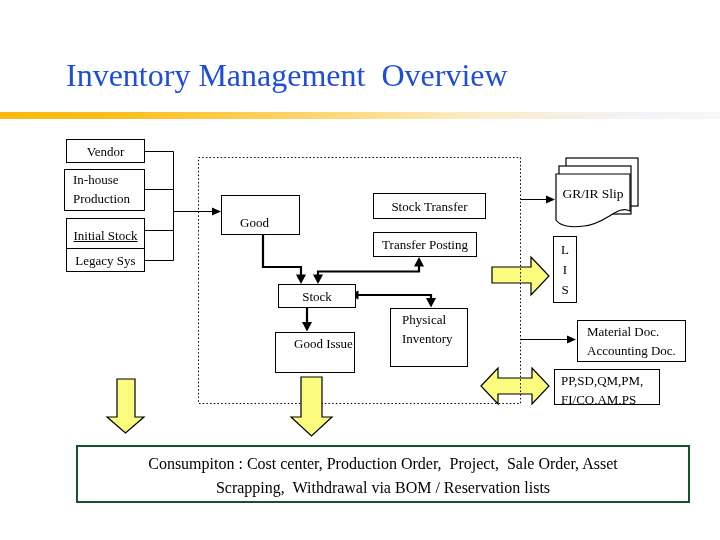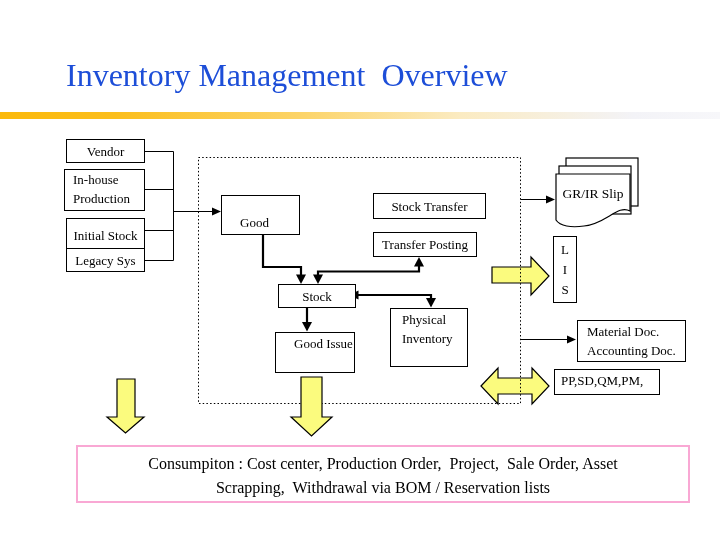--- a/index.html
+++ b/index.html
@@ -23,39 +23,39 @@
   svg.diagram-layer{position:absolute;left:0;top:0;z-index:1;}
 
   .node{
     border:1px solid #000;background:#fff;font-size:13px;line-height:19px;
     z-index:2;overflow:hidden;
   }
   .center{display:flex;align-items:center;justify-content:center;text-align:center;}
 
   .vendor-box{left:66px;top:139px;width:79px;height:24px;}
   .inhouse-box{left:64px;top:169px;width:81px;height:42px;padding:0 0 0 8px;}
-  .initial-box{left:66px;top:218px;width:79px;height:34px;}
+  .initial-box{left:66px;top:218px;width:79px;height:34px;text-decoration:underline;}
   .legacy-box{left:66px;top:248px;width:79px;height:24px;}
 
   .goodreceipt-box{left:221px;top:195px;width:79px;height:40px;padding:17px 0 0 18px;}
   .stocktransfer-box{left:373px;top:193px;width:113px;height:26px;}
   .transferposting-box{left:373px;top:232px;width:104px;height:25px;}
   .stock-box{left:278px;top:284px;width:78px;height:24px;}
   .physical-box{left:390px;top:308px;width:78px;height:59px;padding:1px 0 0 11px;}
   .goodissue-box{left:275px;top:332px;width:80px;height:41px;padding:1px 0 0 18px;}
 
   .lis-box{left:553px;top:236px;width:24px;height:67px;text-align:center;padding-top:3px;line-height:20px;}
   .lis-box span{display:block;}
   .material-box{left:577px;top:320px;width:109px;height:42px;padding:1px 0 0 9px;}
-  .modules-box{left:554px;top:369px;width:106px;height:26px;padding:1px 0 0 6px;}
+  .modules-box{left:554px;top:369px;width:106px;height:36px;padding:1px 0 0 6px;}
 
   .grir-label{left:556px;top:186px;width:74px;text-align:center;font-size:13.5px;z-index:2;}
 
   .consumption-box{
-    left:76px;top:445px;width:614px;height:58px;border:2px solid #f9a8d4;background:#fff;
+    left:76px;top:445px;width:614px;height:58px;border:2px solid #14532d;background:#fff;
     font-size:16px;line-height:24px;text-align:center;padding-top:5px;z-index:2;
   }
 </style>
 </head>
 <body>
 
 <div class="abs slide-title pre">Inventory Management  Overview</div>
 <div class="abs accent-bar"></div>
 
 <svg class="diagram-layer" width="720" height="540" viewBox="0 0 720 540">

